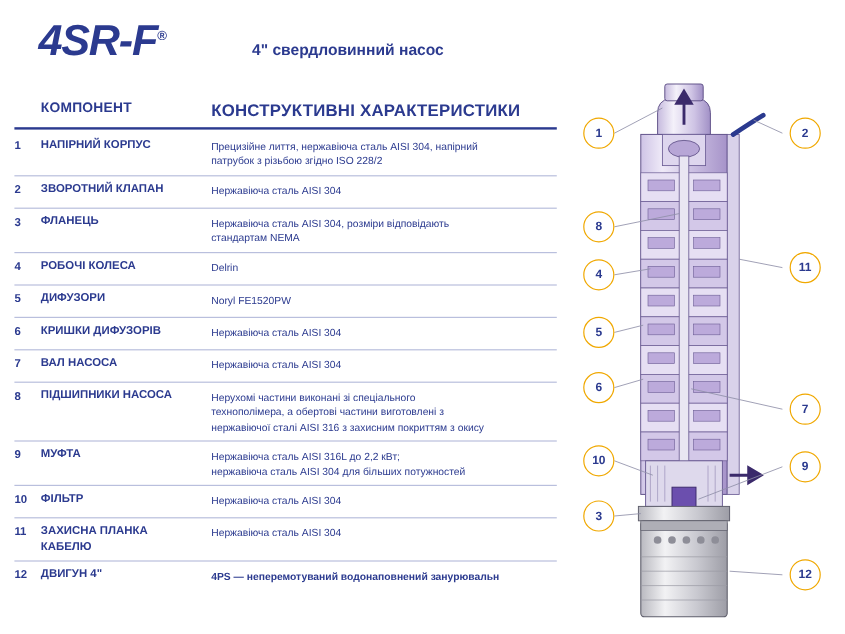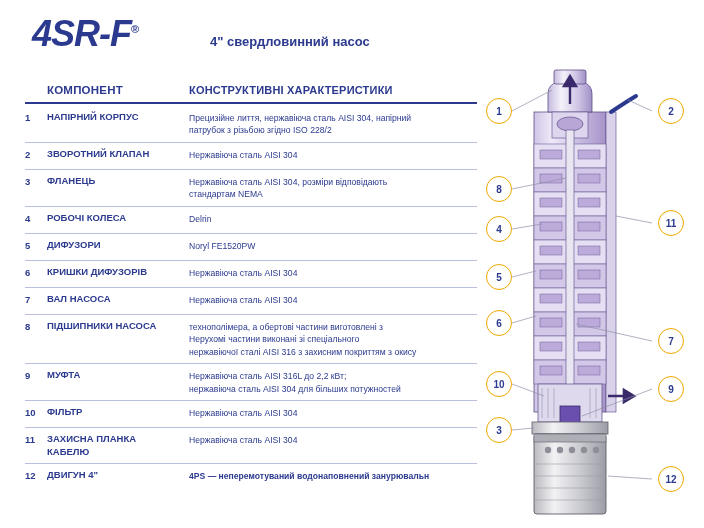--- a/index.html
+++ b/index.html
@@ -46,40 +46,40 @@
     top: 34px;
     font-size: 13px;
     font-weight: bold;
     color: #2b3a8f;
     white-space: nowrap;
   }
 
   
   .table {
     position: absolute;
-    left: 25px;
+    left: 12px;
     top: 84px;
     width: 452px;
   }
   .thead {
     display: flex;
     border-bottom: 2px solid #2b3a8f;
     padding-bottom: 6px;
     margin-bottom: 2px;
   }
   .th-num { width: 22px; }
   .th-comp {
     width: 142px;
     font-size: 11.5px;
     font-weight: bold;
     color: #2b3a8f;
     letter-spacing: 0.2px;
   }
   .th-desc {
-    font-size: 11px;
+    font-size: 14px;
     font-weight: bold;
     color: #2b3a8f;
     letter-spacing: 0.2px;
   }
   .row {
     display: flex;
     align-items: flex-start;
     border-bottom: 1px solid #b9bfdd;
     padding: 5px 0 5px 0;
     min-height: 16px;
@@ -199,22 +199,22 @@
           <div class="c-num">7</div>
           <div class="c-comp">ВАЛ НАСОСА</div>
           <div class="c-desc">
             <span class="line">Нержавіюча сталь AISI 304</span>
           </div>
         </div>
         <div class="row">
           <div class="c-num">8</div>
           <div class="c-comp">ПІДШИПНИКИ НАСОСА</div>
           <div class="c-desc">
+            <span class="line">Нерухомі частини виконані зі спеціального</span>
             <span class="line">технополімера, а обертові частини виготовлені з</span>
-            <span class="line">Нерухомі частини виконані зі спеціального</span>
             <span class="line">нержавіючої сталі AISI 316 з захисним покриттям з окису</span>
           </div>
         </div>
         <div class="row">
           <div class="c-num">9</div>
           <div class="c-comp">МУФТА</div>
           <div class="c-desc">
             <span class="line">Нержавіюча сталь AISI 316L до 2,2 кВт;</span>
             <span class="line">нержавіюча сталь AISI 304 для більших потужностей</span>
           </div>

